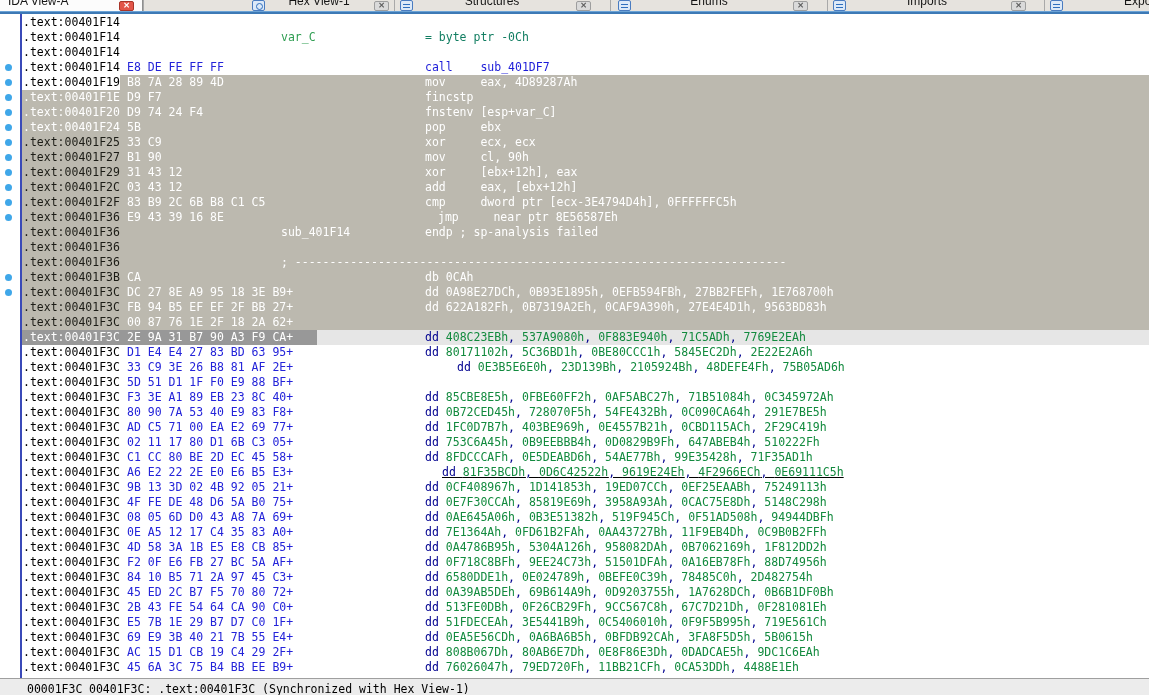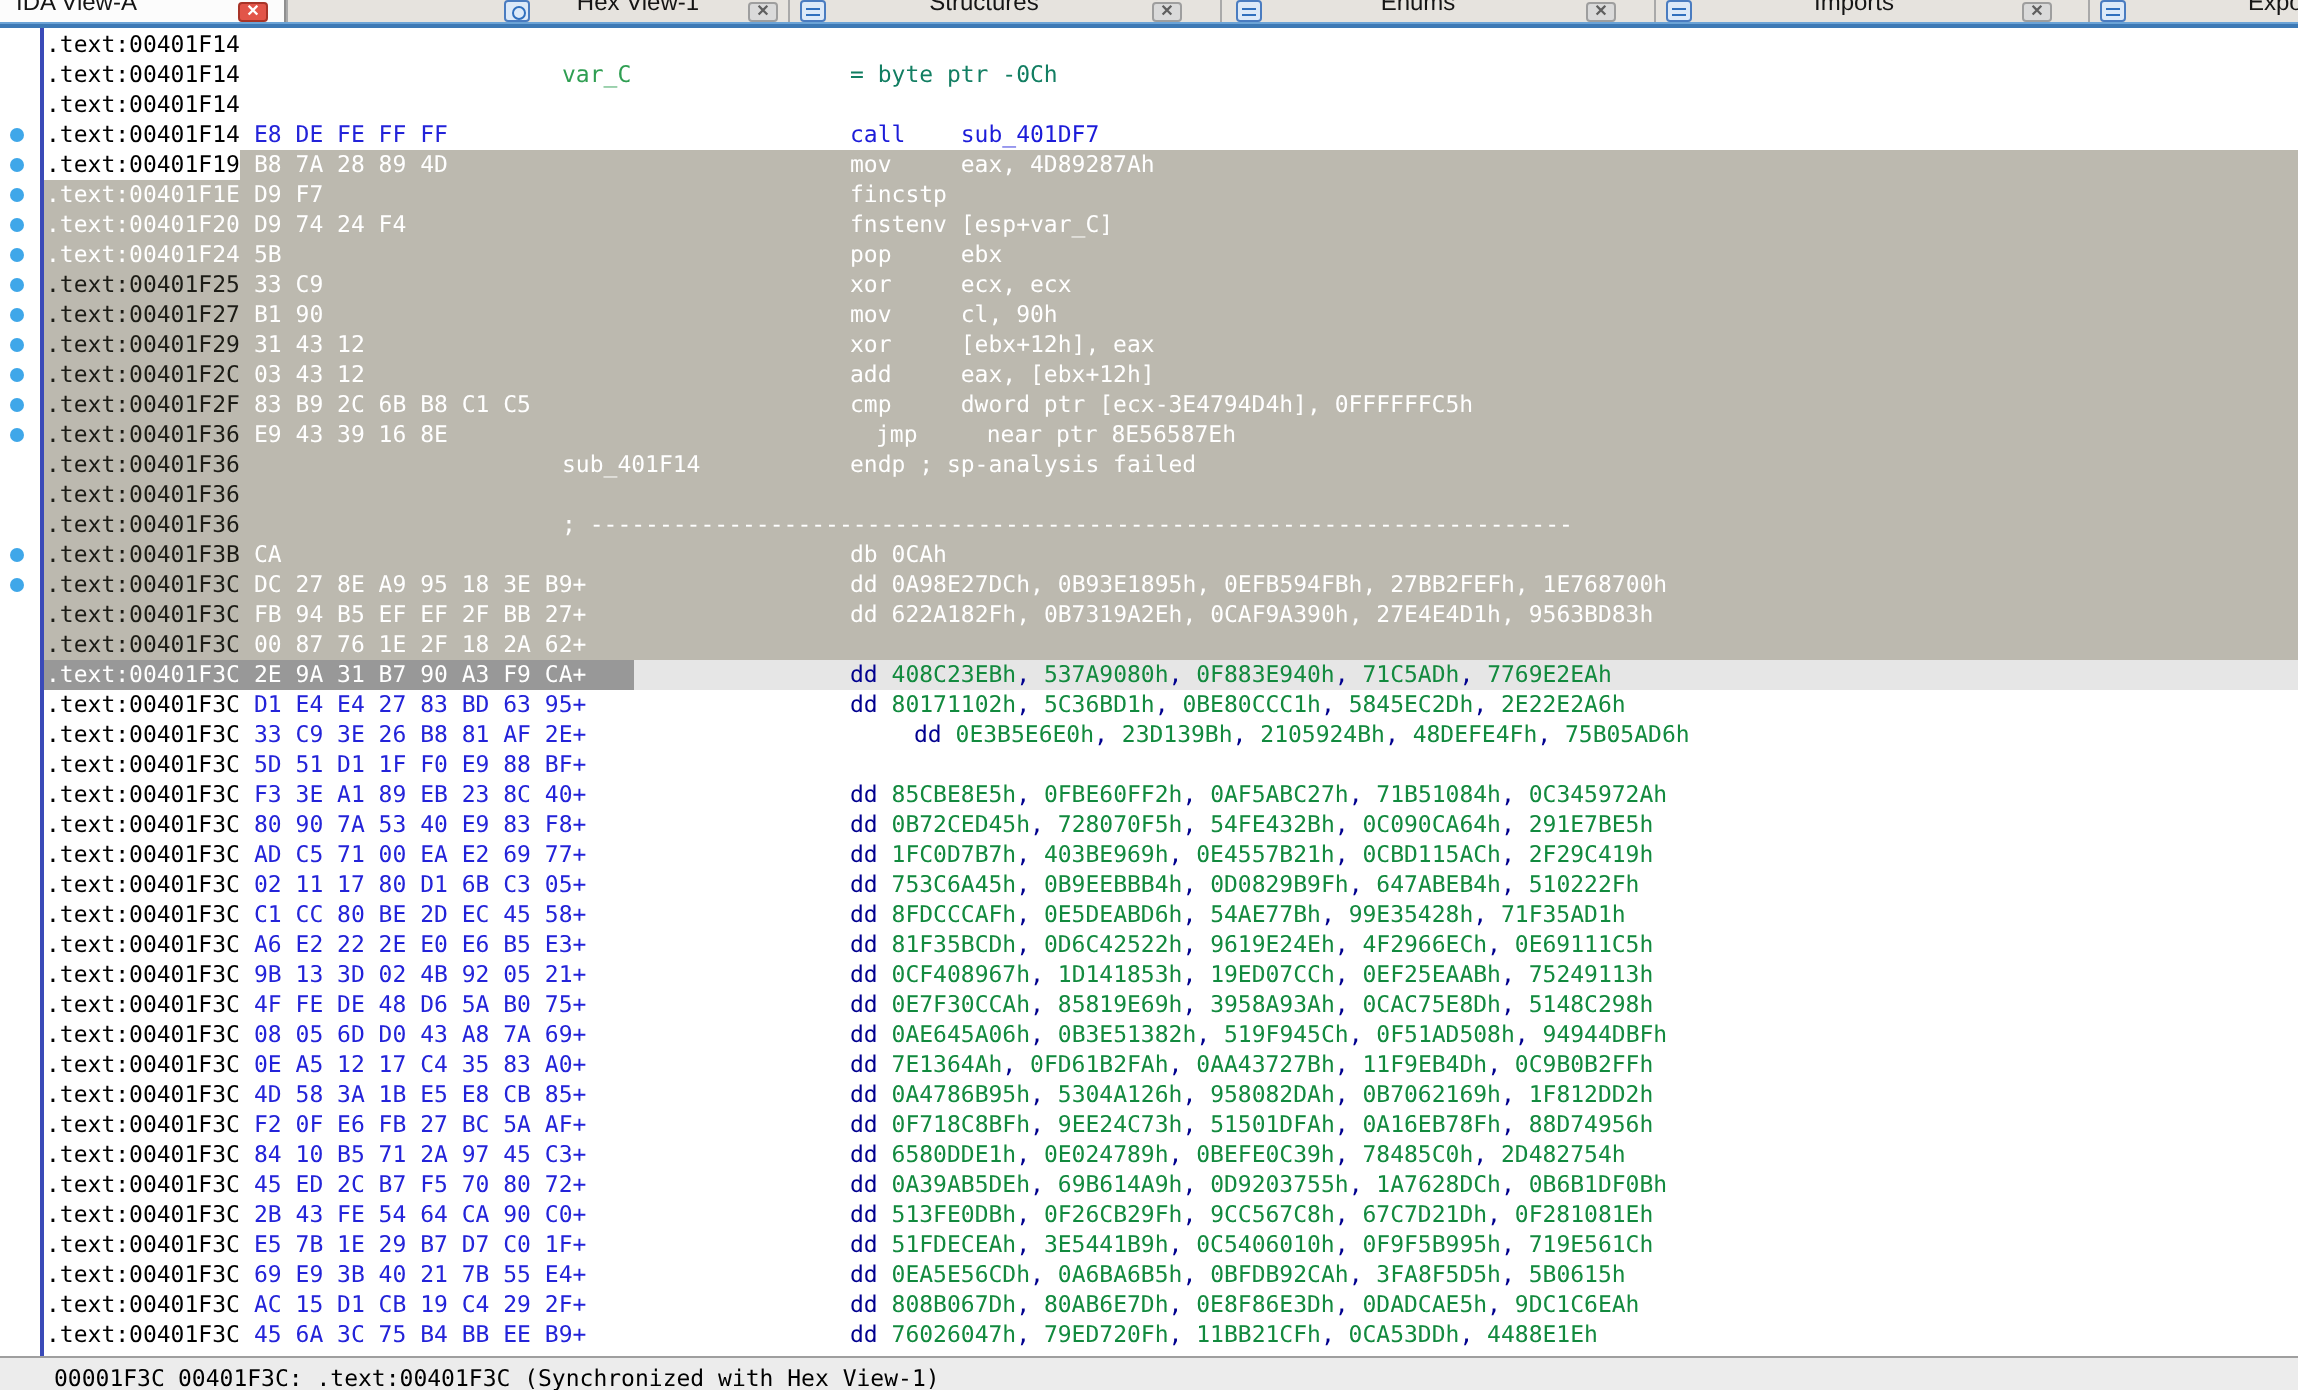--- a/index.html
+++ b/index.html
@@ -268,21 +268,21 @@
       <span class="t" style="left: 425px;"><span class="c-navy">dd </span><span class="c-green">753C6A45h</span><span class="c-navy">, </span><span class="c-green">0B9EEBBB4h</span><span class="c-navy">, </span><span class="c-green">0D0829B9Fh</span><span class="c-navy">, </span><span class="c-green">647ABEB4h</span><span class="c-navy">, </span><span class="c-green">510222Fh</span></span>
     </div>
     <div class="row" style="top: 436px;">
       <span class="t c-addr" style="left: 23px;">.text:00401F3C</span>
       <span class="t c-byte" style="left: 127px;">C1 CC 80 BE 2D EC 45 58+</span>
       <span class="t" style="left: 425px;"><span class="c-navy">dd </span><span class="c-green">8FDCCCAFh</span><span class="c-navy">, </span><span class="c-green">0E5DEABD6h</span><span class="c-navy">, </span><span class="c-green">54AE77Bh</span><span class="c-navy">, </span><span class="c-green">99E35428h</span><span class="c-navy">, </span><span class="c-green">71F35AD1h</span></span>
     </div>
     <div class="row" style="top: 451px;">
       <span class="t c-addr" style="left: 23px;">.text:00401F3C</span>
       <span class="t c-byte" style="left: 127px;">A6 E2 22 2E E0 E6 B5 E3+</span>
-      <span class="t" style="left: 425px;"><span class="c-navy">dd </span><span class="c-green">81F35BCDh</span><span class="c-navy">, </span><span class="c-green">0D6C42522h</span><span class="c-navy">, </span><span class="c-green">9619E24Eh</span><span class="c-navy">, </span><span class="c-green">4F2966ECh</span><span class="c-navy">, </span><span class="c-green">0E69111C5h</span></span>
+      <span class="t" style="left: 442px; text-decoration: underline;"><span class="c-navy">dd </span><span class="c-green">81F35BCDh</span><span class="c-navy">, </span><span class="c-green">0D6C42522h</span><span class="c-navy">, </span><span class="c-green">9619E24Eh</span><span class="c-navy">, </span><span class="c-green">4F2966ECh</span><span class="c-navy">, </span><span class="c-green">0E69111C5h</span></span>
     </div>
     <div class="row" style="top: 466px;">
       <span class="t c-addr" style="left: 23px;">.text:00401F3C</span>
       <span class="t c-byte" style="left: 127px;">9B 13 3D 02 4B 92 05 21+</span>
       <span class="t" style="left: 425px;"><span class="c-navy">dd </span><span class="c-green">0CF408967h</span><span class="c-navy">, </span><span class="c-green">1D141853h</span><span class="c-navy">, </span><span class="c-green">19ED07CCh</span><span class="c-navy">, </span><span class="c-green">0EF25EAABh</span><span class="c-navy">, </span><span class="c-green">75249113h</span></span>
     </div>
     <div class="row" style="top: 481px;">
       <span class="t c-addr" style="left: 23px;">.text:00401F3C</span>
       <span class="t c-byte" style="left: 127px;">4F FE DE 48 D6 5A B0 75+</span>
       <span class="t" style="left: 425px;"><span class="c-navy">dd </span><span class="c-green">0E7F30CCAh</span><span class="c-navy">, </span><span class="c-green">85819E69h</span><span class="c-navy">, </span><span class="c-green">3958A93Ah</span><span class="c-navy">, </span><span class="c-green">0CAC75E8Dh</span><span class="c-navy">, </span><span class="c-green">5148C298h</span></span>

